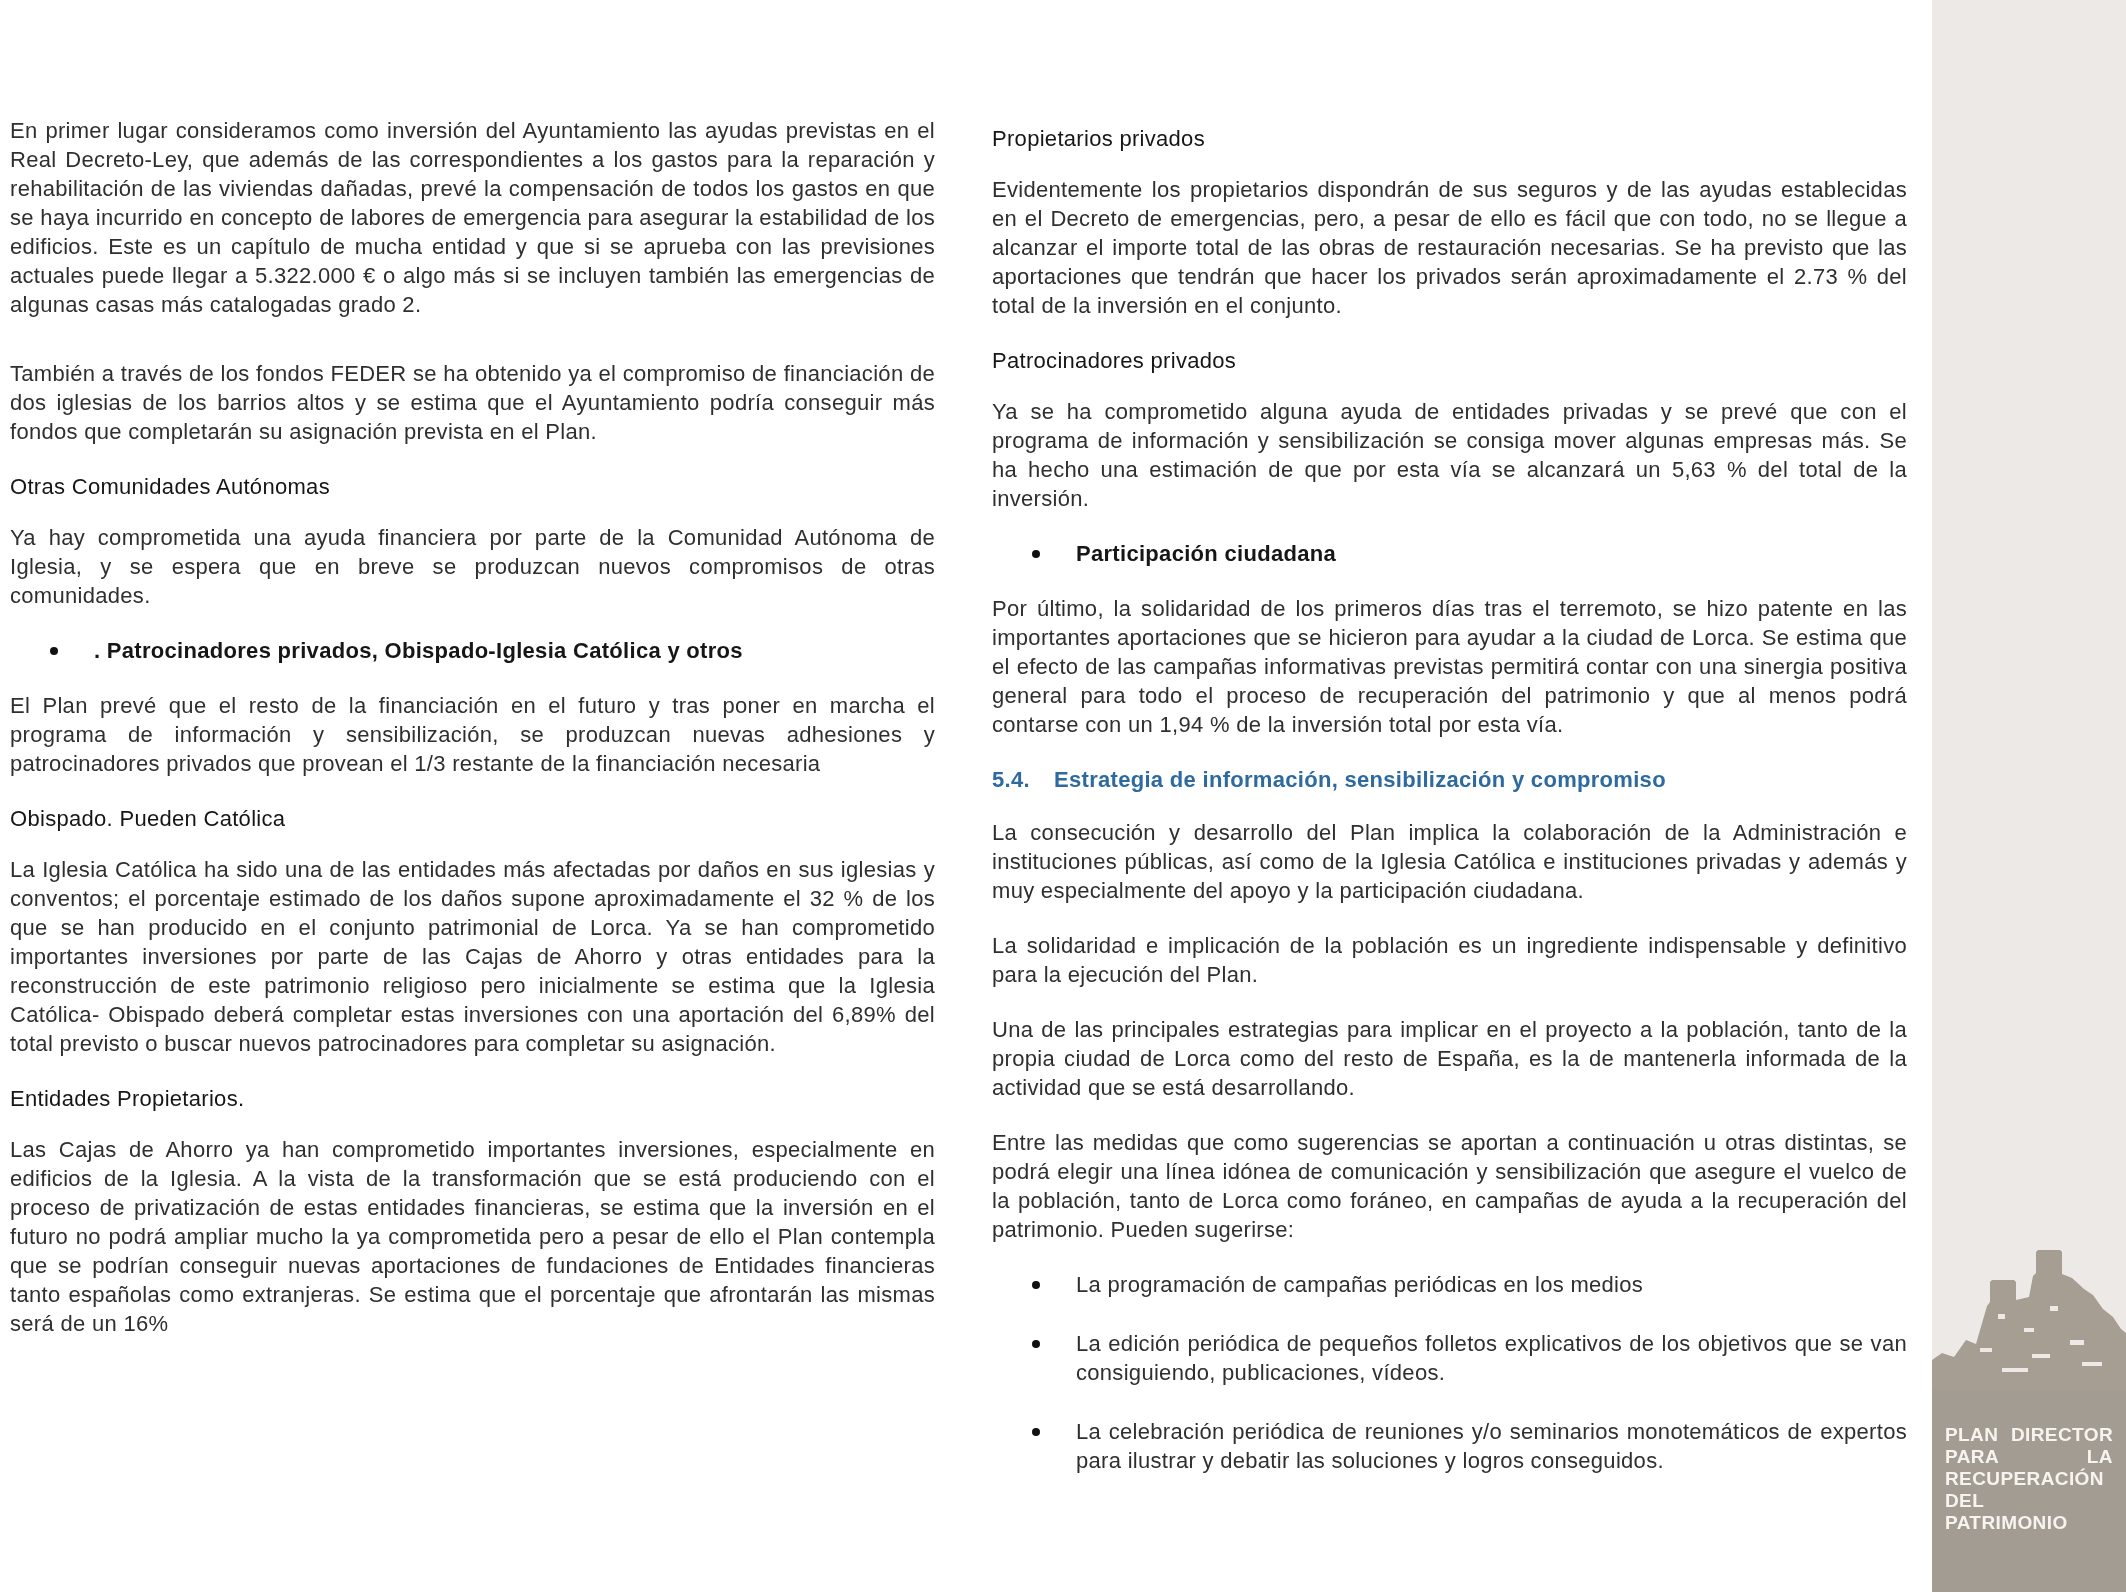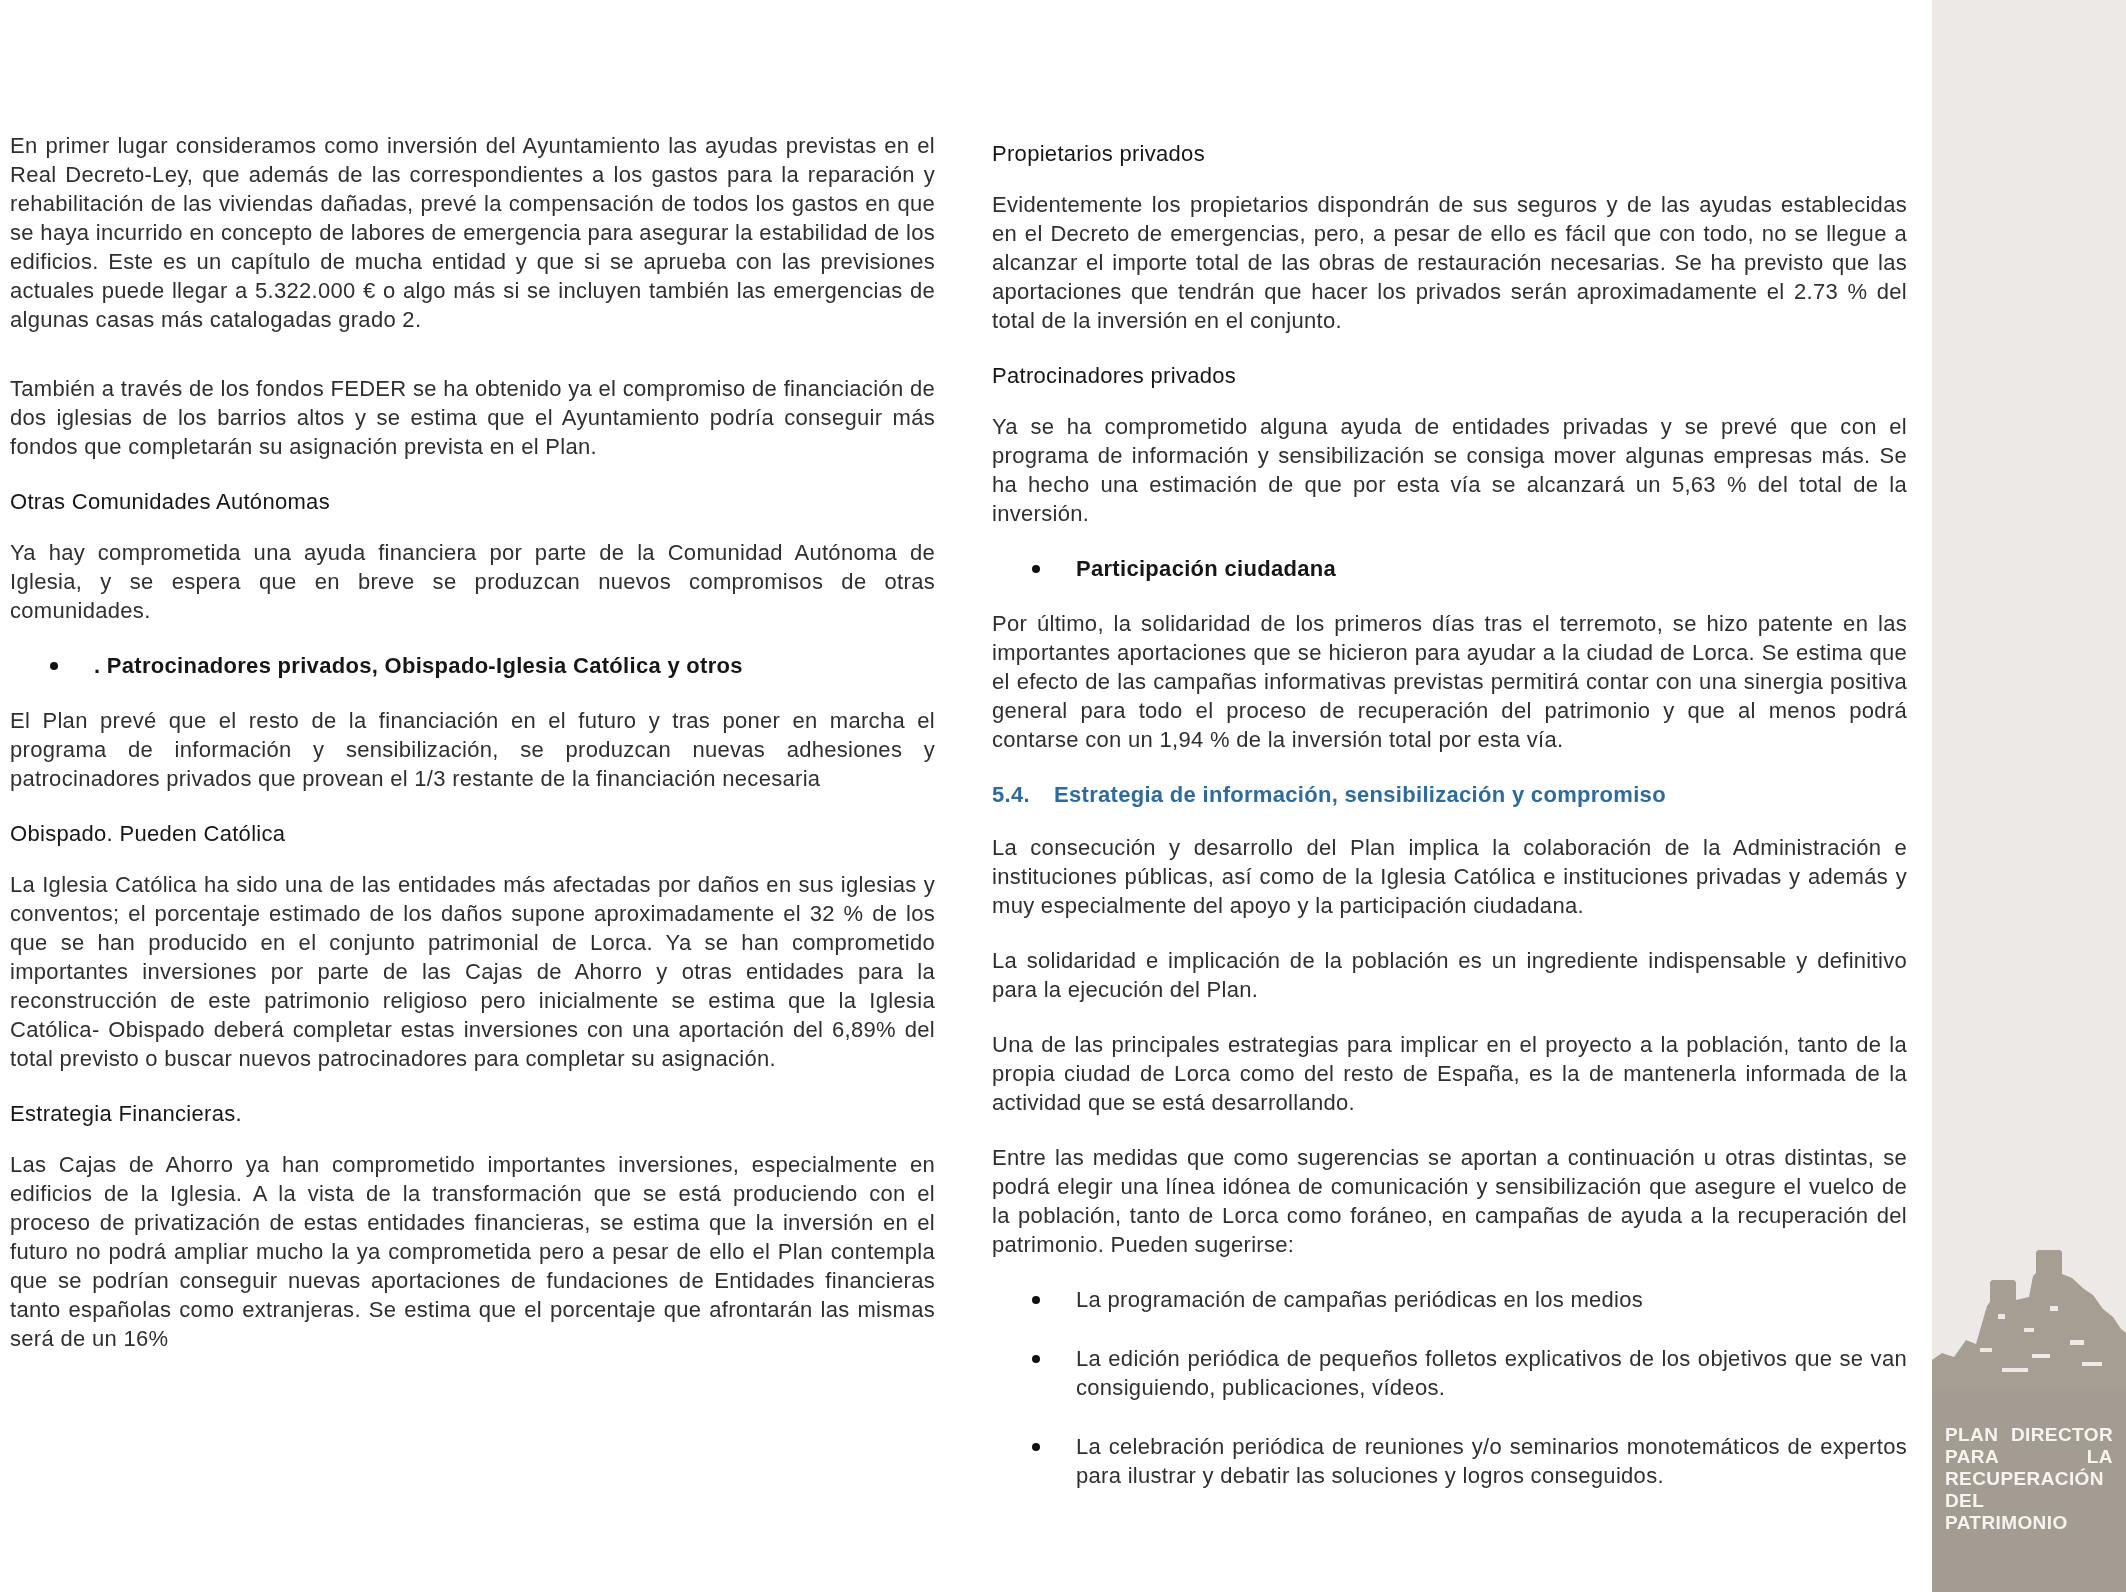--- a/index.html
+++ b/index.html
@@ -1,21 +1,21 @@
 <!DOCTYPE html>
 <html><head>
 <meta charset="utf-8">
 <style>
   html,body{margin:0;padding:0;}
   body{
     width:2126px;height:1592px;position:relative;background:#ffffff;
     font-family:"Liberation Sans","DejaVu Sans",sans-serif;
     color:#2f2f2f;overflow:hidden;
   }
-  .col{position:absolute;top:131px;font-size:22px;line-height:29px;letter-spacing:0.3px;}
+  .col{position:absolute;top:116px;font-size:22px;line-height:29px;letter-spacing:0.3px;}
   .col-left{left:10px;width:925px;}
   .col-right{left:992px;width:915px;}
   .p{margin:0 0 26px;text-align:justify;}
   .p:lang(es){hyphens:none;}
   .h{margin:8px 0 22px;font-weight:normal;color:#161616;text-align:left;}
   .mt-lg{margin-top:40px;}
   .h-blue{margin:6px 0 24px;font-weight:bold;color:#2d6a9f;display:flex;}
   .h-blue .num{width:62px;flex:0 0 62px;}
   .bullet{display:flex;margin:4px 0 26px;gap:8px;}
   .bullet .dot{flex:0 0 8px;width:8px;height:8px;border-radius:50%;background:#111;margin:11px 0 0 40px;}
@@ -37,21 +37,21 @@
   <p class="p mt-lg">También  a  través de los fondos FEDER se ha obtenido ya el compromiso de financiación de  dos iglesias de los barrios altos  y se  estima que el  Ayuntamiento podría conseguir más fondos que completarán  su asignación prevista en el  Plan.</p>
   <p class="h">Otras Comunidades Autónomas</p>
   <p class="p">Ya hay comprometida una ayuda financiera por parte de la Comunidad Autónoma de Iglesia, y se espera que en breve se produzcan nuevos compromisos de otras comunidades.</p>
   <div class="bullet bold">
     <span class="dot"></span>
     <span class="btxt">. Patrocinadores privados, Obispado-Iglesia Católica  y otros</span>
   </div>
   <p class="p">El Plan prevé que el resto de la financiación en el futuro y  tras poner en marcha el programa de información y sensibilización, se produzcan nuevas adhesiones y patrocinadores privados que provean el  1/3  restante de la financiación necesaria</p>
   <p class="h">Obispado. Pueden Católica</p>
   <p class="p">La Iglesia Católica ha sido una de las entidades más afectadas por daños en sus iglesias y conventos; el porcentaje estimado de los daños supone aproximadamente el 32  % de los que se han producido en el conjunto  patrimonial  de Lorca. Ya se han comprometido importantes inversiones por parte de las Cajas de Ahorro y otras entidades para la reconstrucción de este patrimonio religioso  pero inicialmente se estima que la Iglesia Católica- Obispado  deberá  completar estas inversiones con una aportación  del  6,89%  del total previsto  o buscar nuevos patrocinadores para completar su asignación.</p>
-  <p class="h">Estrategia Financieras.</p>
+  <p class="h">Entidades Propietarios.</p>
   <p class="p">Las  Cajas de  Ahorro ya han comprometido importantes inversiones, especialmente en edificios de la Iglesia. A la vista de la transformación que se está produciendo con el proceso de privatización de estas entidades financieras, se estima que la inversión en el futuro no podrá ampliar mucho la ya comprometida pero a pesar de ello  el Plan contempla que se podrían conseguir nuevas aportaciones de fundaciones de Entidades financieras tanto españolas como extranjeras. Se estima que el porcentaje que afrontarán las mismas será de un 16%</p>
 </div>
 
 <div class="col col-right">
   <p class="h">Propietarios privados</p>
   <p class="p">Evidentemente los propietarios dispondrán de sus seguros y de las ayudas establecidas en el Decreto de emergencias, pero, a pesar de ello es fácil que con todo, no se llegue a alcanzar el importe total de las obras de restauración necesarias. Se ha previsto que las aportaciones que tendrán que hacer los privados serán aproximadamente el 2.73 % del total de la inversión en el conjunto.</p>
   <p class="h">Patrocinadores privados</p>
   <p class="p">Ya se ha comprometido alguna ayuda de entidades privadas y se prevé que con el programa de información y sensibilización se consiga mover algunas  empresas más. Se ha hecho una estimación de que por esta vía se alcanzará un  5,63 % del total de la inversión.</p>
   <div class="bullet bold">
     <span class="dot"></span>

